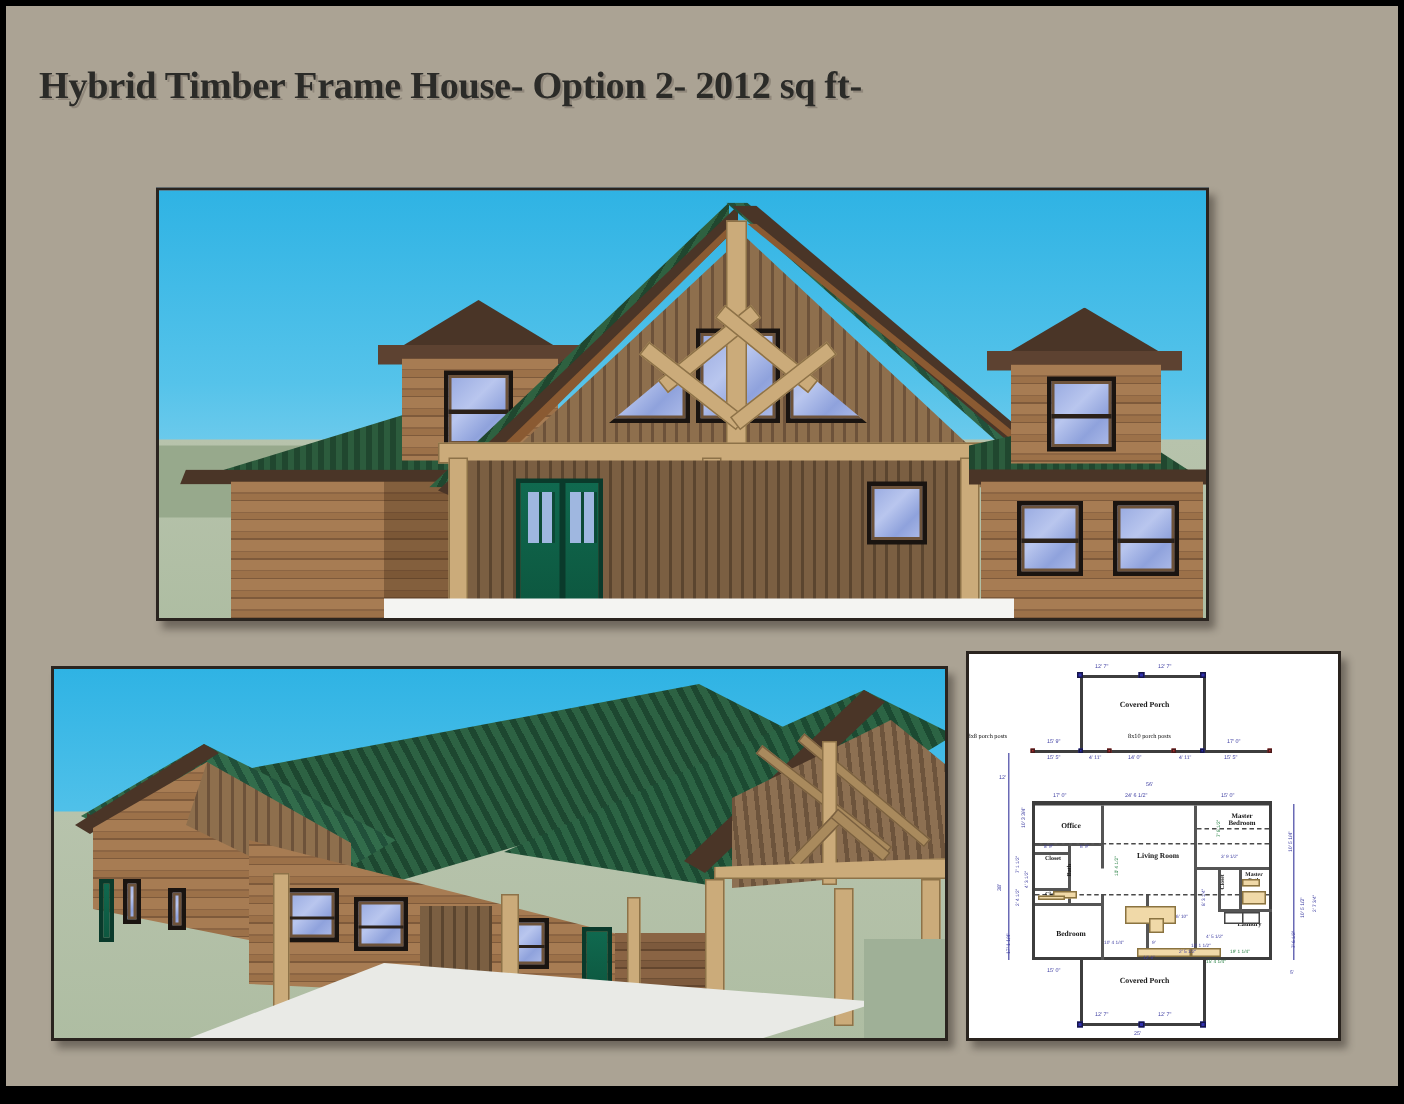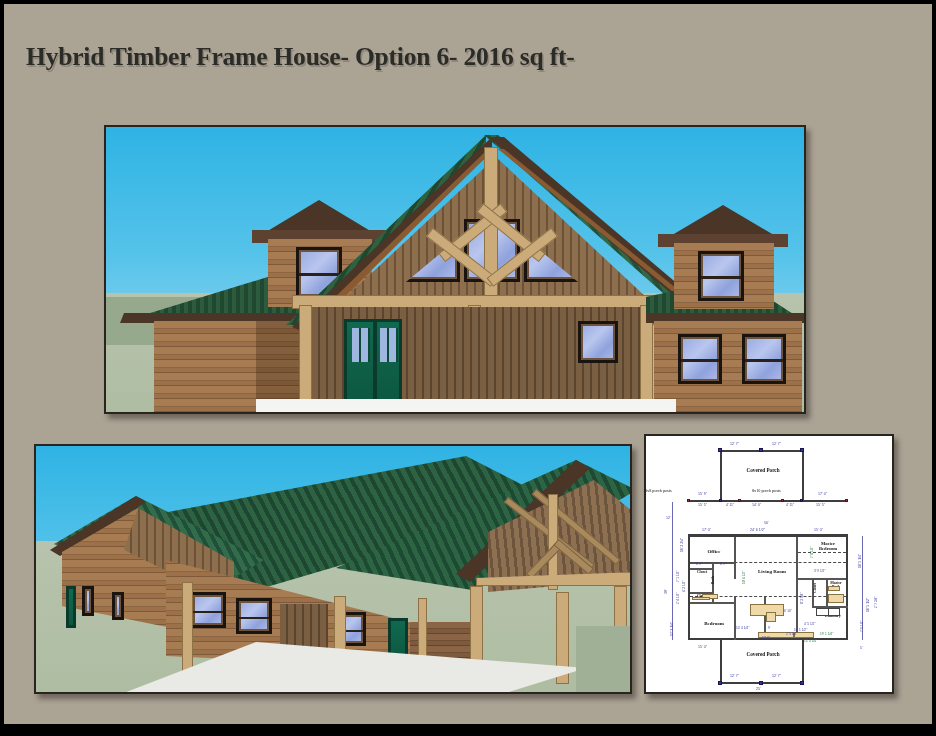--- a/index.html
+++ b/index.html
@@ -133,21 +133,21 @@
   .fp-dimline-v { position: absolute; background: #6a6ab5; width: 1px; }
   .fp-post { position: absolute; background: #b03030; border: 1px solid #4a1a1a; }
   .fp-post-b { position: absolute; background: #3030b0; border: 1px solid #16164a; }
   .fp-fix { position: absolute; background: #f0d9a8; border: 1px solid #8a7340; }
 </style>
 </head>
 <body>
 
 <div id="slide">
 
-  <div id="page-title">Hybrid Timber Frame House- Option 6- 2016 sq ft-</div>
+  <div id="page-title">Hybrid Timber Frame House- Option 2- 2012 sq ft-</div>
 
   <div class="imgbox" id="img-front" style="left:100px; top:121px; width:702px; height:289px;">
     <div class="scene">
       <div class="sky"></div>
       <div class="ground" style="top:166px; height:123px;"></div>
 
       <div style="position:absolute;left:0;top:170px;width:140px;height:48px;background:#97a98c;"></div>
 
       <div class="greenroof" style="position:absolute;left:18px;top:148px;width:250px;height:46px;
                   clip-path:polygon(0 46px, 150px 0, 250px 30px, 250px 46px);"></div>

